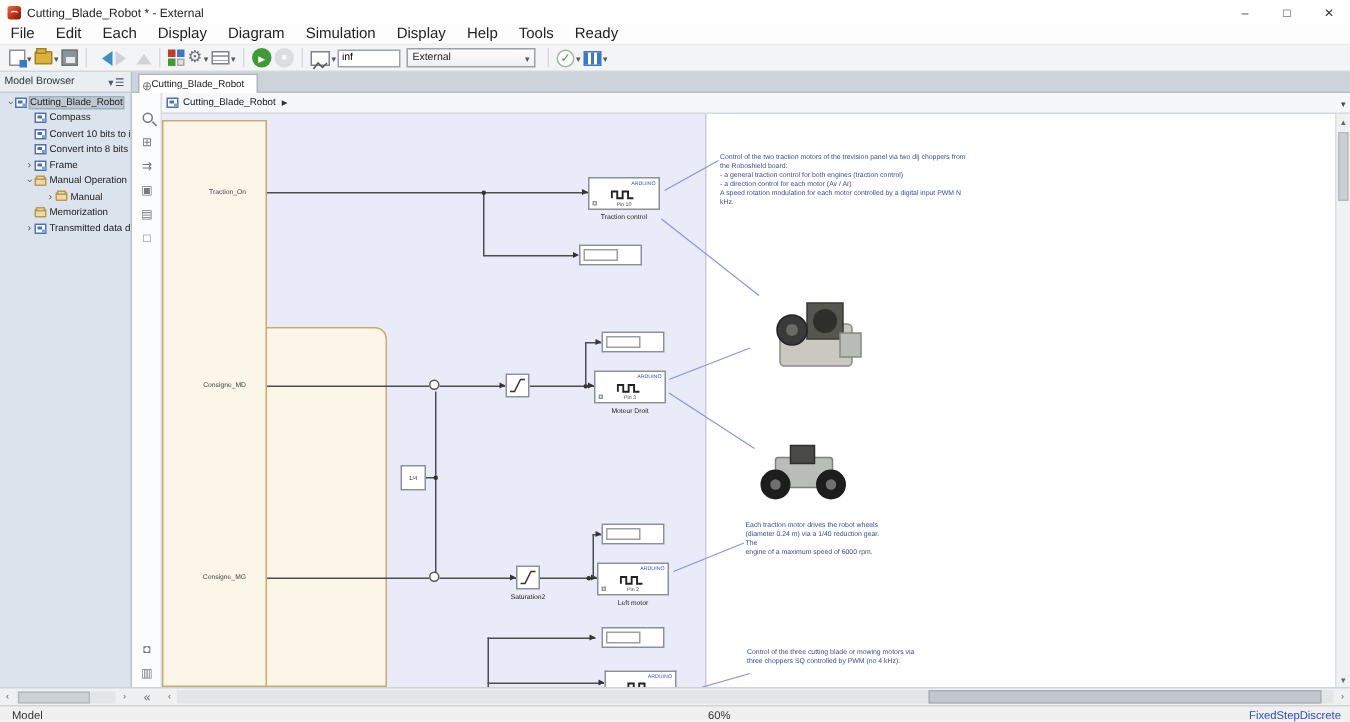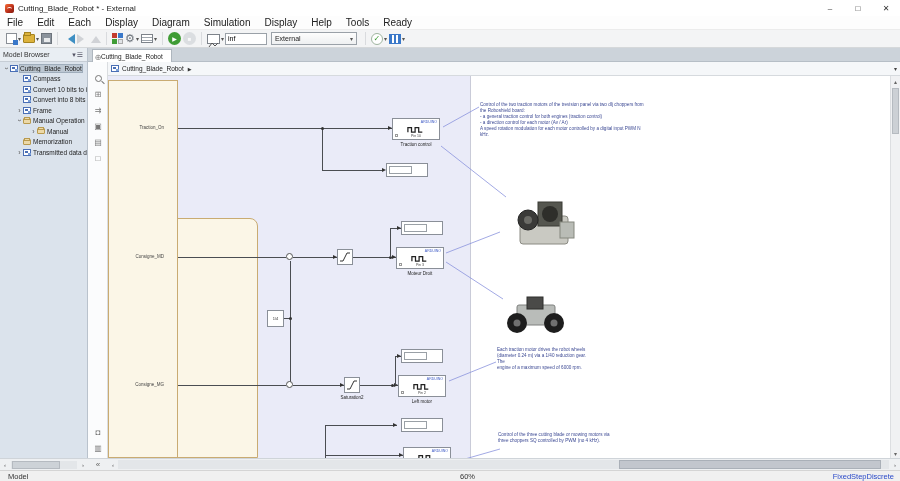--- a/index.html
+++ b/index.html
@@ -132,21 +132,21 @@
     display:flex; align-items:center; font-size:6px; color:#555; }
   .chs-collapse { width:20px; text-align:center; font-size:8px; color:#666; }
   .chs-arrow { width:10px; text-align:center; }
   .chs-track { flex:1; height:9px; background:#e3e6e9; position:relative; margin-right:1px; }
   .chs-thumb { position:absolute; left:65%; width:34%; top:0; height:9px; background:#c2c6cd; border:1px solid #aab0b8; }
 
   
   .statusbar { position:absolute; left:0; top:470px; width:900px; height:11px; background:#f0f0f0;
     border-top:1px solid #d4d4d4; font-size:7.5px; color:#333; }
   .st-ready { position:absolute; left:8px; top:1px; }
-  .st-zoom { position:absolute; left:460px; top:1px; }
+  .st-zoom { position:absolute; left:472px; top:1px; }
   .st-solver { position:absolute; right:6px; top:1px; color:#2a49c8; }
 </style>
 </head>
 <body>
 
 <div class="titlebar">
   <div class="sl-logo"></div>
   <span>Cutting_Blade_Robot * - External</span>
   <div class="wincontrols">
     <div class="winbtn">–</div>

